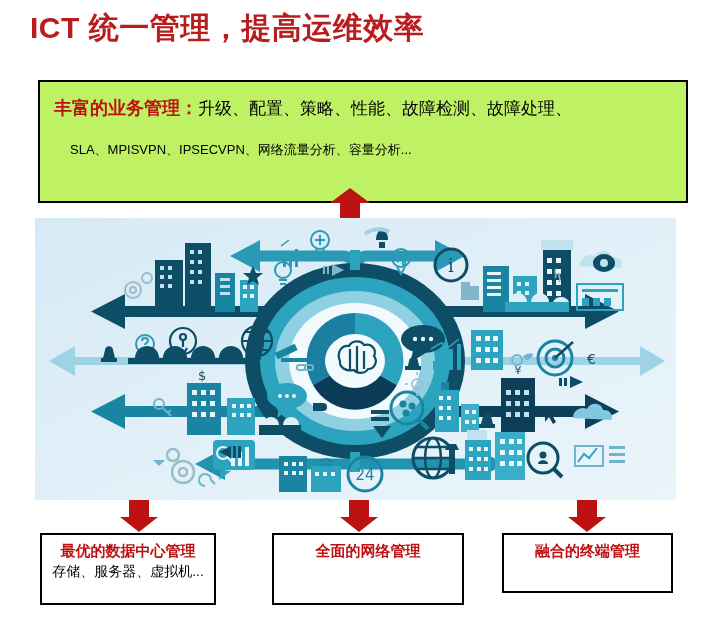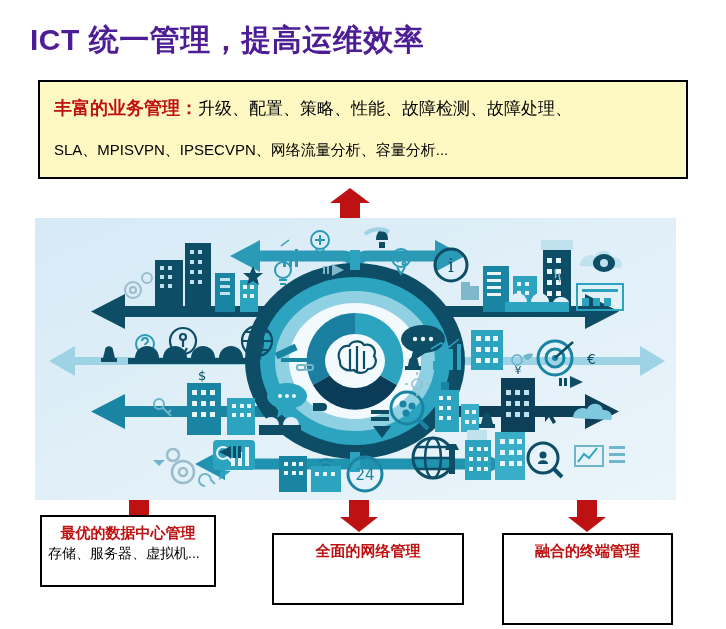--- a/index.html
+++ b/index.html
@@ -12,53 +12,53 @@
     height: 629px;
     position: relative;
     font-family: "Liberation Sans", "DejaVu Sans", sans-serif;
     overflow: hidden;
   }
 
   
   #slide-title {
     position: absolute;
     left: 30px;
-    top: 20px;
+    top: 8px;
     font-size: 30px;
     font-weight: bold;
-    color: #4c1d95;
+    color: #b91c1c;
     letter-spacing: 0.5px;
     white-space: nowrap;
   }
 
   
   #desc-box {
     position: absolute;
     left: 38px;
     top: 80px;
     width: 650px;
-    height: 99px;
+    height: 123px;
     border: 2px solid #000000;
-    background: #fef9c3;
+    background: #bef264;
     box-sizing: border-box;
   }
   #desc-line-1 {
     position: absolute;
     left: 14px;
     top: 16px;
     white-space: nowrap;
     font-size: 17px;
     line-height: 20px;
   }
   #desc-line-2 {
     position: absolute;
-    left: 14px;
+    left: 30px;
     top: 58px;
     white-space: nowrap;
-    font-size: 15px;
+    font-size: 13px;
     line-height: 20px;
     color: #000000;
   }
   .desc-label {
     color: #BE1111;
     font-weight: bold;
     font-size: 18px;
   }
   .desc-body {
     color: #000000;
@@ -94,29 +94,29 @@
     text-align: center;
     color: #BE1111;
     font-weight: bold;
     font-size: 15px;
     line-height: 19px;
     margin-top: 6px;
     white-space: nowrap;
   }
   .box-body {
     display: block;
-    text-align: left;
+    text-align: center;
     color: #000000;
     font-size: 14px;
     line-height: 19px;
     margin: 2px 6px 0 6px;
   }
-  #box-datacenter { left: 40px;  top: 515px; width: 176px; height: 72px; }
+  #box-datacenter { left: 40px;  top: 533px; width: 176px; height: 72px; }
   #box-network    { left: 272px; top: 533px; width: 192px; height: 72px; }
-  #box-terminal   { left: 502px; top: 533px; width: 171px; height: 92px; }
+  #box-terminal   { left: 502px; top: 533px; width: 171px; height: 60px; }
 </style>
 </head>
 <body>
 
 <div id="slide-title">ICT 统一管理，提高运维效率</div>
 
 <div id="desc-box">
   <div id="desc-line-1">
     <span class="desc-label">丰富的业务管理：</span><span class="desc-body">升级、配置、策略、性能、故障检测、故障处理、</span>
   </div>

